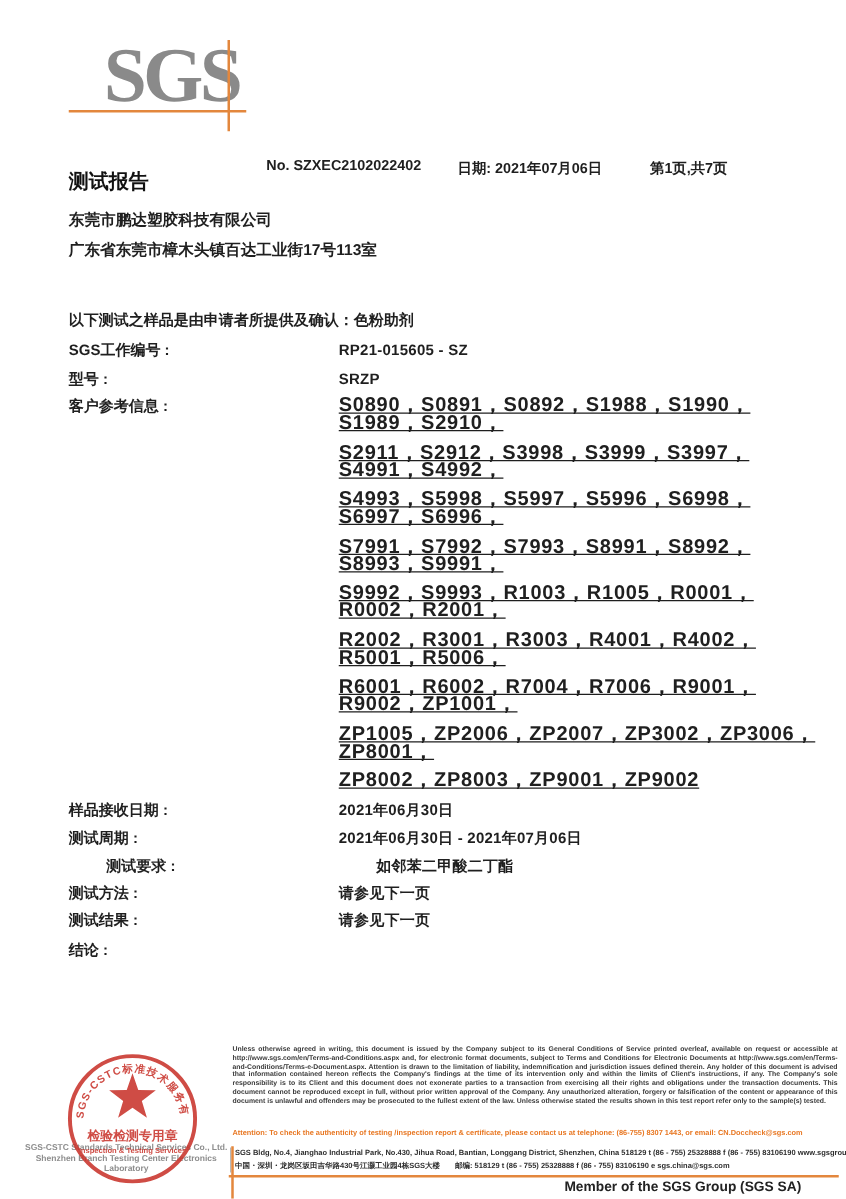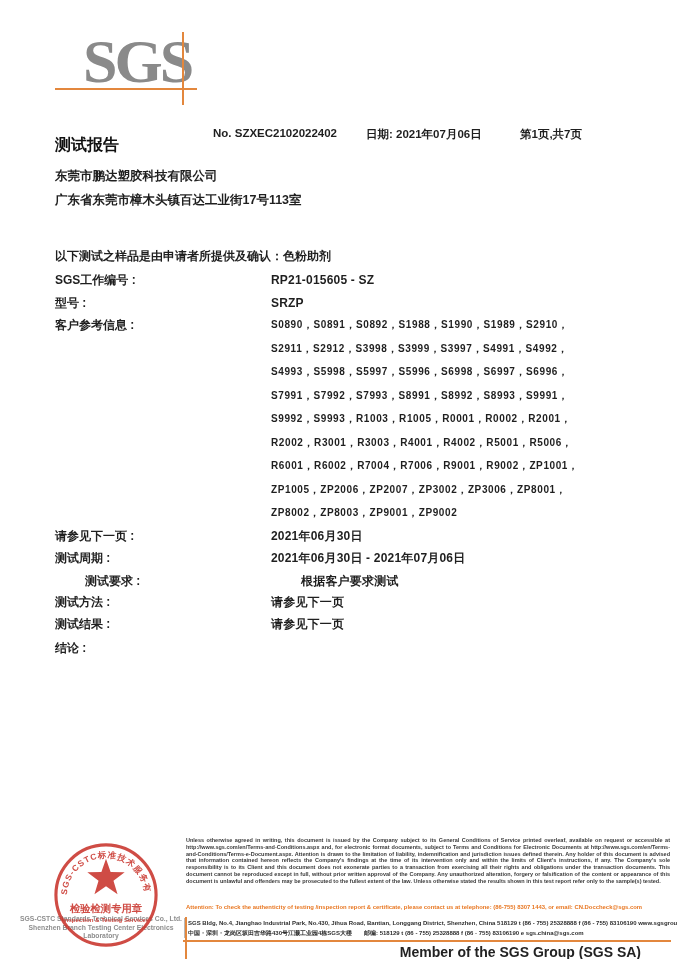--- a/index.html
+++ b/index.html
@@ -31,21 +31,21 @@
   
   .applicant { position:absolute; top:164px; left:55px; width:560px; }
   .applicant div { font-size:12.5px; font-weight:bold; line-height:24px; }
 
   
   .body-block { position:absolute; top:249px; left:55px; width:600px; }
   .intro-line { font-size:12px; font-weight:bold; margin-bottom:10px; line-height:14px; }
   .frow { display:flex; margin-bottom:8.5px; }
   .frow .flabel { width:172px; flex:0 0 172px; font-size:12px; font-weight:bold; line-height:14px; }
   .frow .fvalue { font-size:12px; font-weight:bold; line-height:14px; letter-spacing:0.2px;padding-left:44px; }
-  .ref-line { font-size:10px; font-weight:bold; line-height:14px; margin-bottom:9.5px; letter-spacing:0.6px; }
+  .ref-line { font-size:16px; font-weight:bold; line-height:14px; margin-bottom:9.5px; letter-spacing:0.6px;text-decoration:underline; }
   .conclusion-text { width:424px; font-size:12px; font-weight:bold; line-height:20.5px; letter-spacing:0.1px; }
 
   
   .footer { position:absolute; left:0; top:830px; width:677px; height:129px; }
 
   .fineprint {
     position:absolute; left:186px; top:7px; width:484px;
     font-size:5.5px; line-height:6.75px; color:#3a3a3a; text-align:justify;
     font-weight:bold;
   }
@@ -53,21 +53,21 @@
     position:absolute; left:186px; top:74px; width:484px;
     font-size:5.9px; line-height:7px; color:#e87722; font-weight:bold;
   }
   .addr-block {
     position:absolute; left:184px; top:88px; width:486px;
     border-left:1px solid #b9b9b9; padding-left:3px;
   }
   .addr-line { font-size:6px; line-height:10px; color:#2e2e2e; font-weight:bold; white-space:nowrap; }
   .footer-orange-h { position:absolute; left:183px; top:110px; width:488px; height:2px; background:#e3873d; }
   .footer-orange-v { position:absolute; left:185px; top:87px; width:2px; height:42px; background:#e3873d; }
-  .member-line { position:absolute; right:36px; top:114px; font-size:14px; color:#222; font-weight:bold; }
+  .member-line { position:absolute; right:36px; top:114px; font-size:11px; color:#222; font-weight:bold; }
 
   .company-lines { position:absolute; left:16px; top:85px; width:170px; text-align:center; }
   .company-lines div { font-size:6.8px; line-height:8.5px; color:#8e8e8e; font-weight:bold; }
 
   .stamp { position:absolute; left:52px; top:11px; width:108px; height:108px; opacity:0.88; }
 </style>
 </head>
 <body>
 
 <div class="page">
@@ -112,32 +112,32 @@
         <div class="ref-line">S7991，S7992，S7993，S8991，S8992，S8993，S9991，</div>
         <div class="ref-line">S9992，S9993，R1003，R1005，R0001，R0002，R2001，</div>
         <div class="ref-line">R2002，R3001，R3003，R4001，R4002，R5001，R5006，</div>
         <div class="ref-line">R6001，R6002，R7004，R7006，R9001，R9002，ZP1001，</div>
         <div class="ref-line">ZP1005，ZP2006，ZP2007，ZP3002，ZP3006，ZP8001，</div>
         <div class="ref-line" style="margin-bottom:0;">ZP8002，ZP8003，ZP9001，ZP9002</div>
       </div>
     </div>
 
     <div class="frow">
-      <div class="flabel">请参见下一页 :</div>
+      <div class="flabel">样品接收日期 :</div>
       <div class="fvalue">2021年06月30日</div>
     </div>
 
     <div class="frow">
       <div class="flabel">测试周期 :</div>
       <div class="fvalue">2021年06月30日 - 2021年07月06日</div>
     </div>
 
     <div class="frow" style="margin-bottom:7px;margin-left:30px;">
       <div class="flabel">测试要求 :</div>
-      <div class="fvalue">根据客户要求测试</div>
+      <div class="fvalue">如邻苯二甲酸二丁酯</div>
     </div>
 
     <div class="frow">
       <div class="flabel">测试方法 :</div>
       <div class="fvalue">请参见下一页</div>
     </div>
 
     <div class="frow" style="margin-bottom:10px;align-items:flex-end;">
       <div class="flabel">测试结果 :</div>
       <div class="fvalue">请参见下一页</div>

